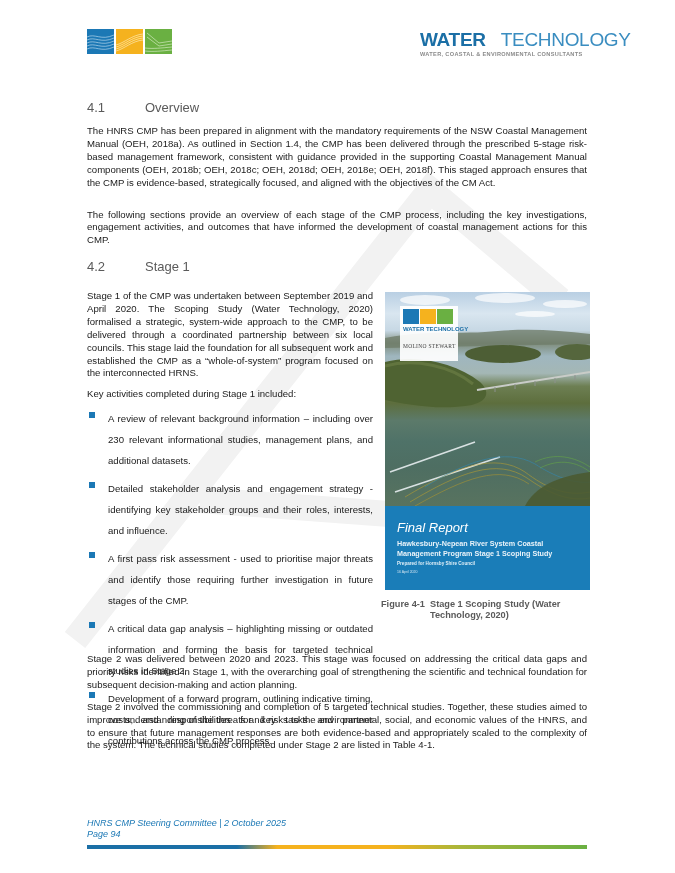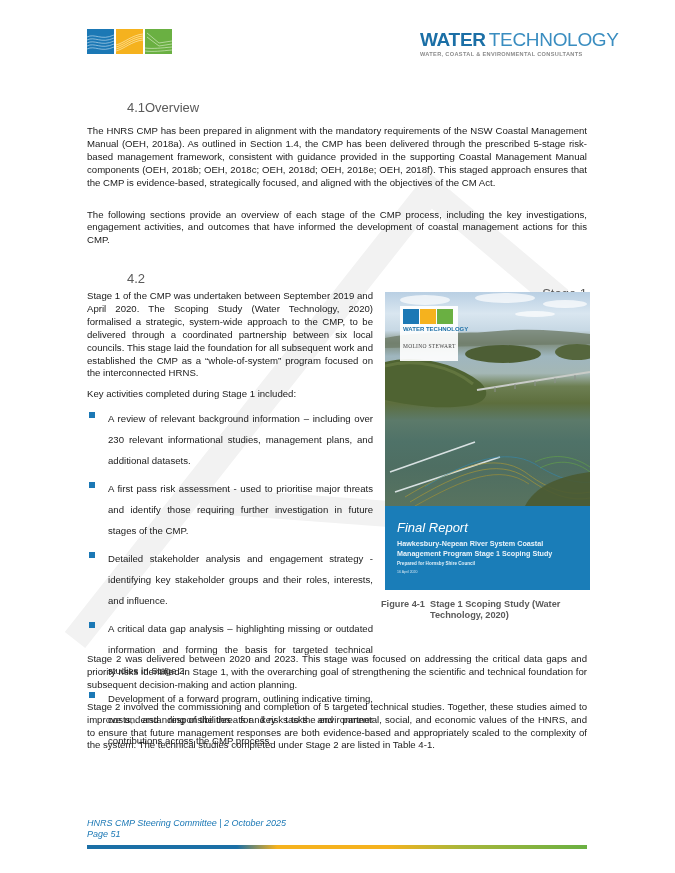--- a/index.html
+++ b/index.html
@@ -16,21 +16,21 @@
   .tile svg { position: absolute; left: 0; top: 0; }
 
   .header-logo-right { position: absolute; left: 420px; top: 30px; width: 170px; }
   .wt-title { font-size: 19px; letter-spacing: -0.3px; line-height: 20px; white-space: nowrap; }
   .wt-title .bold { color: #1b6fa6; font-weight: bold; }
   .wt-title .light { color: #3a8dc0; font-weight: normal; }
   .wt-sub { font-size: 5.6px; color: #8a8a8a; letter-spacing: 0.35px; margin-top: 1px; white-space: nowrap; font-weight: bold; }
 
   .content { position: absolute; left: 87px; top: 100px; width: 500px; z-index: 1; }
 
-  .h2 { font-size: 13px; color: #5a5a5a; height: 18px; display: flex; text-align: right; }
+  .h2 { font-size: 13px; color: #5a5a5a; height: 18px; display: flex; }
   .h2 .num { width: 58px; }
 
   p.body { font-size: 9.6px; line-height: 12.9px; text-align: justify; color: #1a1a1a; }
 
   .figure { position: absolute; left: 385px; top: 292px; width: 205px; height: 298px; z-index: 1; overflow: hidden; }
   .fig-photo { position: absolute; left: 0; top: 0; width: 205px; height: 214px;
     background: linear-gradient(180deg, #b9cfe3 0%, #d9e6f0 10%, #c7d8e4 18%, #7f8d7c 24%, #9fb6bf 30%, #a4b7b5 38%, #6d7f53 44%, #5d6e3d 52%, #5c7a6a 60%, #4f7268 70%, #4e6e62 82%, #58735f 100%); }
   .fig-band { position: absolute; left: 0; top: 214px; width: 205px; height: 84px; background: #1a7db8; }
   .fig-title { position: absolute; left: 12px; top: 14px; font-size: 13px; color: #ffffff; font-style: italic; }
   .fig-sub { position: absolute; left: 12px; top: 33px; width: 190px; font-size: 7.2px; line-height: 9.5px; color: #eaf3f9; font-weight: bold; }
@@ -99,53 +99,53 @@
           <path d="M2 8 L14 17 L27 15"></path>
           <path d="M0 19 C8 20 16 19 27 18"></path>
           <path d="M0 22 C8 23 16 22 27 21"></path>
         </g>
       </svg>
   </div>
 </div>
 
 <div class="header-logo-right">
   <div class="wt-title">
-    <span class="bold">WATER</span><span class="light" style="margin-left:3px;">TECHNOLOGY</span>
+    <span class="bold">WATER</span><span class="light" style="margin-left:15px;">TECHNOLOGY</span>
   </div>
   <div class="wt-sub">WATER, COASTAL &amp; ENVIRONMENTAL CONSULTANTS</div>
 </div>
 
 <div class="content">
   <div class="h2">
     <span class="num">4.1</span>
     <span>Overview</span>
   </div>
   <p class="body" style="margin-top:7px;">The HNRS CMP has been prepared in alignment with the mandatory requirements of the NSW Coastal Management Manual (OEH, 2018a). As outlined in Section 1.4, the CMP has been delivered through the prescribed 5-stage risk-based management framework, consistent with guidance provided in the supporting Coastal Management Manual components (OEH, 2018b; OEH, 2018c; OEH, 2018d; OEH, 2018e; OEH, 2018f). This staged approach ensures that the CMP is evidence-based, strategically focused, and aligned with the objectives of the CM Act.</p>
   <p class="body" style="margin-top:19px;">The following sections provide an overview of each stage of the CMP process, including the key investigations, engagement activities, and outcomes that have informed the development of coastal management actions for this CMP.</p>
-  <div class="h2" style="margin-top:24px;flex-direction:column;">
+  <div class="h2" style="margin-top:12px;">
     <span class="num">4.2</span>
     <span>Stage 1</span>
   </div>
 </div>
 
 <div class="stage1-left">
   <p class="body">Stage 1 of the CMP was undertaken between September 2019 and April 2020. The Scoping Study (Water Technology, 2020) formalised a strategic, system-wide approach to the CMP, to be delivered through a coordinated partnership between six local councils. This stage laid the foundation for all subsequent work and established the CMP as a “whole-of-system” program focused on the interconnected HRNS.</p>
   <p class="body" style="margin-top:8px;">Key activities completed during Stage 1 included:</p>
   <ul class="activities">
     <li>
         <span class="bullet"></span>
         <span class="txt">A review of relevant background information – including over 230 relevant informational studies, management plans, and additional datasets.</span>
       </li>
     <li>
         <span class="bullet"></span>
+        <span class="txt">Detailed stakeholder analysis and engagement strategy - identifying key stakeholder groups and their roles, interests, and influence.</span>
+      </li>
+    <li>
+        <span class="bullet"></span>
         <span class="txt">A first pass risk assessment - used to prioritise major threats and identify those requiring further investigation in future stages of the CMP.</span>
-      </li>
-    <li>
-        <span class="bullet"></span>
-        <span class="txt">Detailed stakeholder analysis and engagement strategy - identifying key stakeholder groups and their roles, interests, and influence.</span>
       </li>
     <li>
         <span class="bullet"></span>
         <span class="txt">A critical data gap analysis – highlighting missing or outdated information and forming the basis for targeted technical studies in Stage 2.</span>
       </li>
     <li>
         <span class="bullet"></span>
         <span class="txt">Development of a forward program, outlining indicative timing, costs, and responsibilities for key tasks and partner contributions across the CMP process.</span>
       </li>
   </ul>
@@ -217,16 +217,16 @@
 <div class="stage2">
   <p class="body" style="margin-top:7px;">Stage 2 was delivered between 2020 and 2023. This stage was focused on addressing the critical data gaps and priority risks identified in Stage 1, with the overarching goal of strengthening the scientific and technical foundation for subsequent decision-making and action planning.</p>
   <p class="body" style="margin-top:9px;">Stage 2 involved the commissioning and completion of 5 targeted technical studies. Together, these studies aimed to improve understanding of the threats and risks to the environmental, social, and economic values of the HNRS, and to ensure that future management responses are both evidence-based and appropriately scaled to the complexity of the system. The technical studies completed under Stage 2 are listed in Table 4-1.</p>
 </div>
 
 <div class="footer">
   <div class="line">
       <span>HNRS CMP Steering Committee | 2 October 2025</span>
     </div>
   <div class="line">
-    <span>Page 51</span>
+    <span>Page 94</span>
   </div>
 </div>
 <div class="footer-bar"></div>
 
 </body></html>

